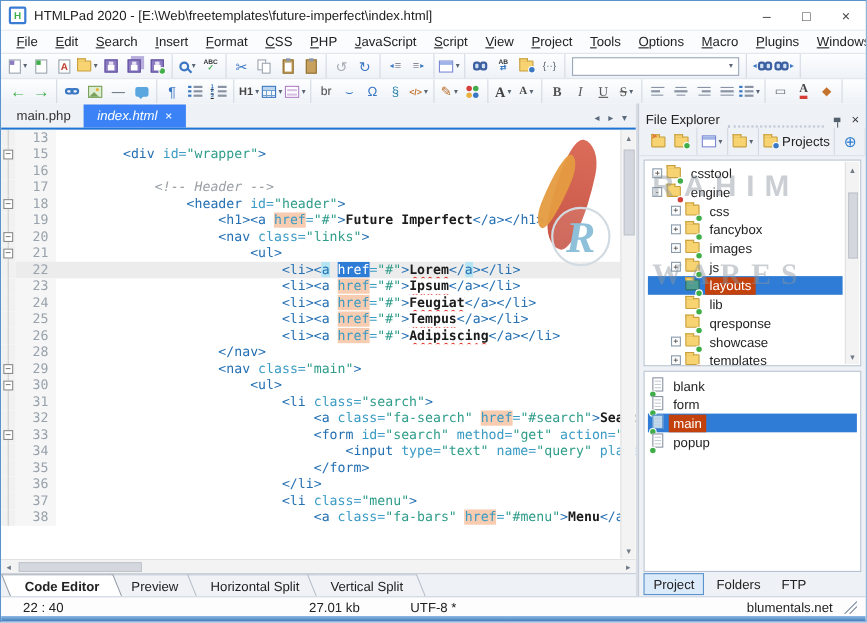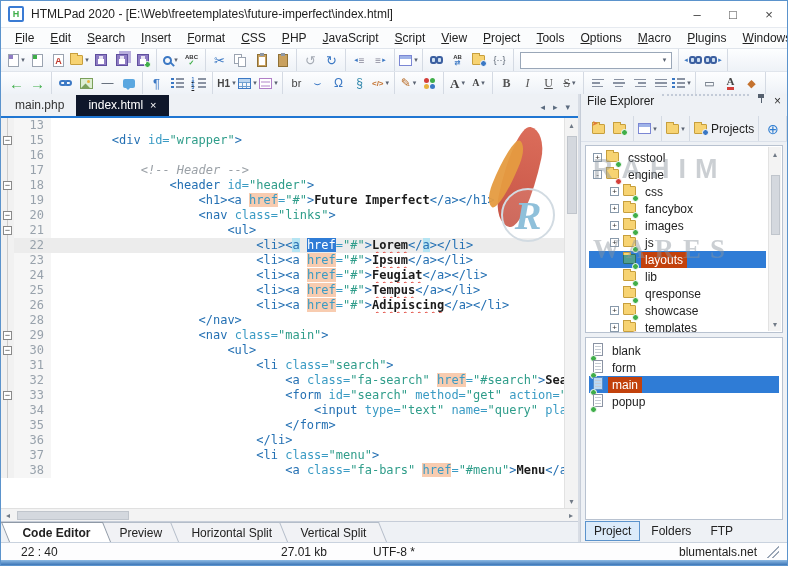--- a/index.html
+++ b/index.html
@@ -24,21 +24,21 @@
   .glyph{line-height:1;}
   .combo{display:flex;align-items:center;height:17px;width:152px;background:#fff;border:1px solid #9aa7b8;margin:0 3px;}
   .combo input{flex:1;border:none;outline:none;height:13px;font-size:11px;padding:0 3px;min-width:0;background:transparent;}
   .combo .cdd{width:13px;color:#5a6372;font-size:7px;text-align:center;}
   .tlbl{margin-left:4px;color:#222;}
   
   .main{flex:1;display:flex;min-height:0;}
   .left{width:577px;flex:none;display:flex;flex-direction:column;min-width:0;}
   .tabstrip{height:24px;flex:none;background:#eef1f5;display:flex;align-items:flex-end;border-bottom:2px solid #1f76d2;padding-left:2px;}
   .etab{padding:3px 12px 4px;white-space:nowrap;color:#333;}
-  .etab.active{background:#0f172a;color:#fff;}
+  .etab.active{background:#3b82f6;color:#fff;font-style:italic;}
   .tclose{margin-left:7px;font-size:11px;}
   .tabnav{margin-left:auto;display:flex;gap:8px;align-items:center;padding:0 8px 4px;color:#5a6a7e;font-size:9px;}
   .editor{flex:1;position:relative;overflow:hidden;background:#fff;}
   .cl{display:flex;height:15px;line-height:15px;font-family:"DejaVu Sans Mono",monospace;font-size:12px;white-space:pre;}
   .fc{width:13px;flex:none;background:#f1f1f1;position:relative;}
   .fc::before{content:"";position:absolute;left:6px;top:0;bottom:0;width:1px;background:#cdcdcd;}
   .fb{position:absolute;left:2px;top:3px;width:9px;height:9px;background:#fff;border:1px solid #8a8a8a;
       font-size:9px;line-height:7px;text-align:center;color:#444;font-family:"Liberation Sans",sans-serif;}
   .ln{width:37px;flex:none;text-align:right;padding-right:7px;color:#98a2ac;background:#f6f6f6;}
   .ct{flex:1;min-width:0;overflow:hidden;padding-left:3px;}
@@ -56,21 +56,21 @@
   .harrow{width:14px;text-align:center;flex:none;}
   .hthumb{width:112px;height:9px;background:#d4d8de;border:1px solid #c0c5cc;margin-left:2px;}
   .viewtabs{height:21px;flex:none;background:#eef1f5;border-top:1px solid #c6cdd8;display:flex;align-items:stretch;padding-left:4px;overflow:hidden;}
   .vtab{position:relative;margin-right:-5px;padding:3px 16px 2px;background:#f1f2f5;border:1px solid #b4bdc9;border-bottom:none;
         transform:skewX(22deg);white-space:nowrap;}
   .vtab>span{display:inline-block;transform:skewX(-22deg);}
   .vtab.active{background:#fff;font-weight:bold;z-index:2;border-color:#8f99a6;}
   .splitter{width:2px;flex:none;background:#d8dde5;}
   
   .panel{flex:1;background:#eef1f5;display:flex;flex-direction:column;min-width:0;border-left:1px solid #c6cdd8;}
-  .phead{height:22px;flex:none;display:flex;align-items:flex-start;padding:0 6px;}
+  .phead{height:22px;flex:none;display:flex;align-items:flex-end;padding:0 6px;}
   .pgrip{flex:1;border-top:2px dotted #c3cbd8;margin:0 8px;height:0;}
   .pin{width:9px;height:9px;position:relative;display:inline-block;margin-right:8px;}
   .pin i{position:absolute;left:1px;top:0;width:6px;height:4px;background:#55606e;}
   .pin u{position:absolute;left:4px;top:4px;width:1px;height:5px;background:#55606e;}
   .pclose{font-size:12px;color:#333;}
   .ptool{height:26px;flex:none;display:flex;align-items:center;padding:0 4px;border-bottom:1px solid #dbe1ea;}
   .tree{margin:3px 4px 4px;background:#fff;border:1px solid #b8c2d0;height:188px;flex:none;position:relative;
         overflow:hidden;padding:3px 16px 3px 3px;}
   .trow{display:flex;align-items:center;height:17px;}
   .exp{width:9px;height:9px;flex:none;border:1px solid #8899aa;background:#fff;font-size:8px;line-height:7px;

